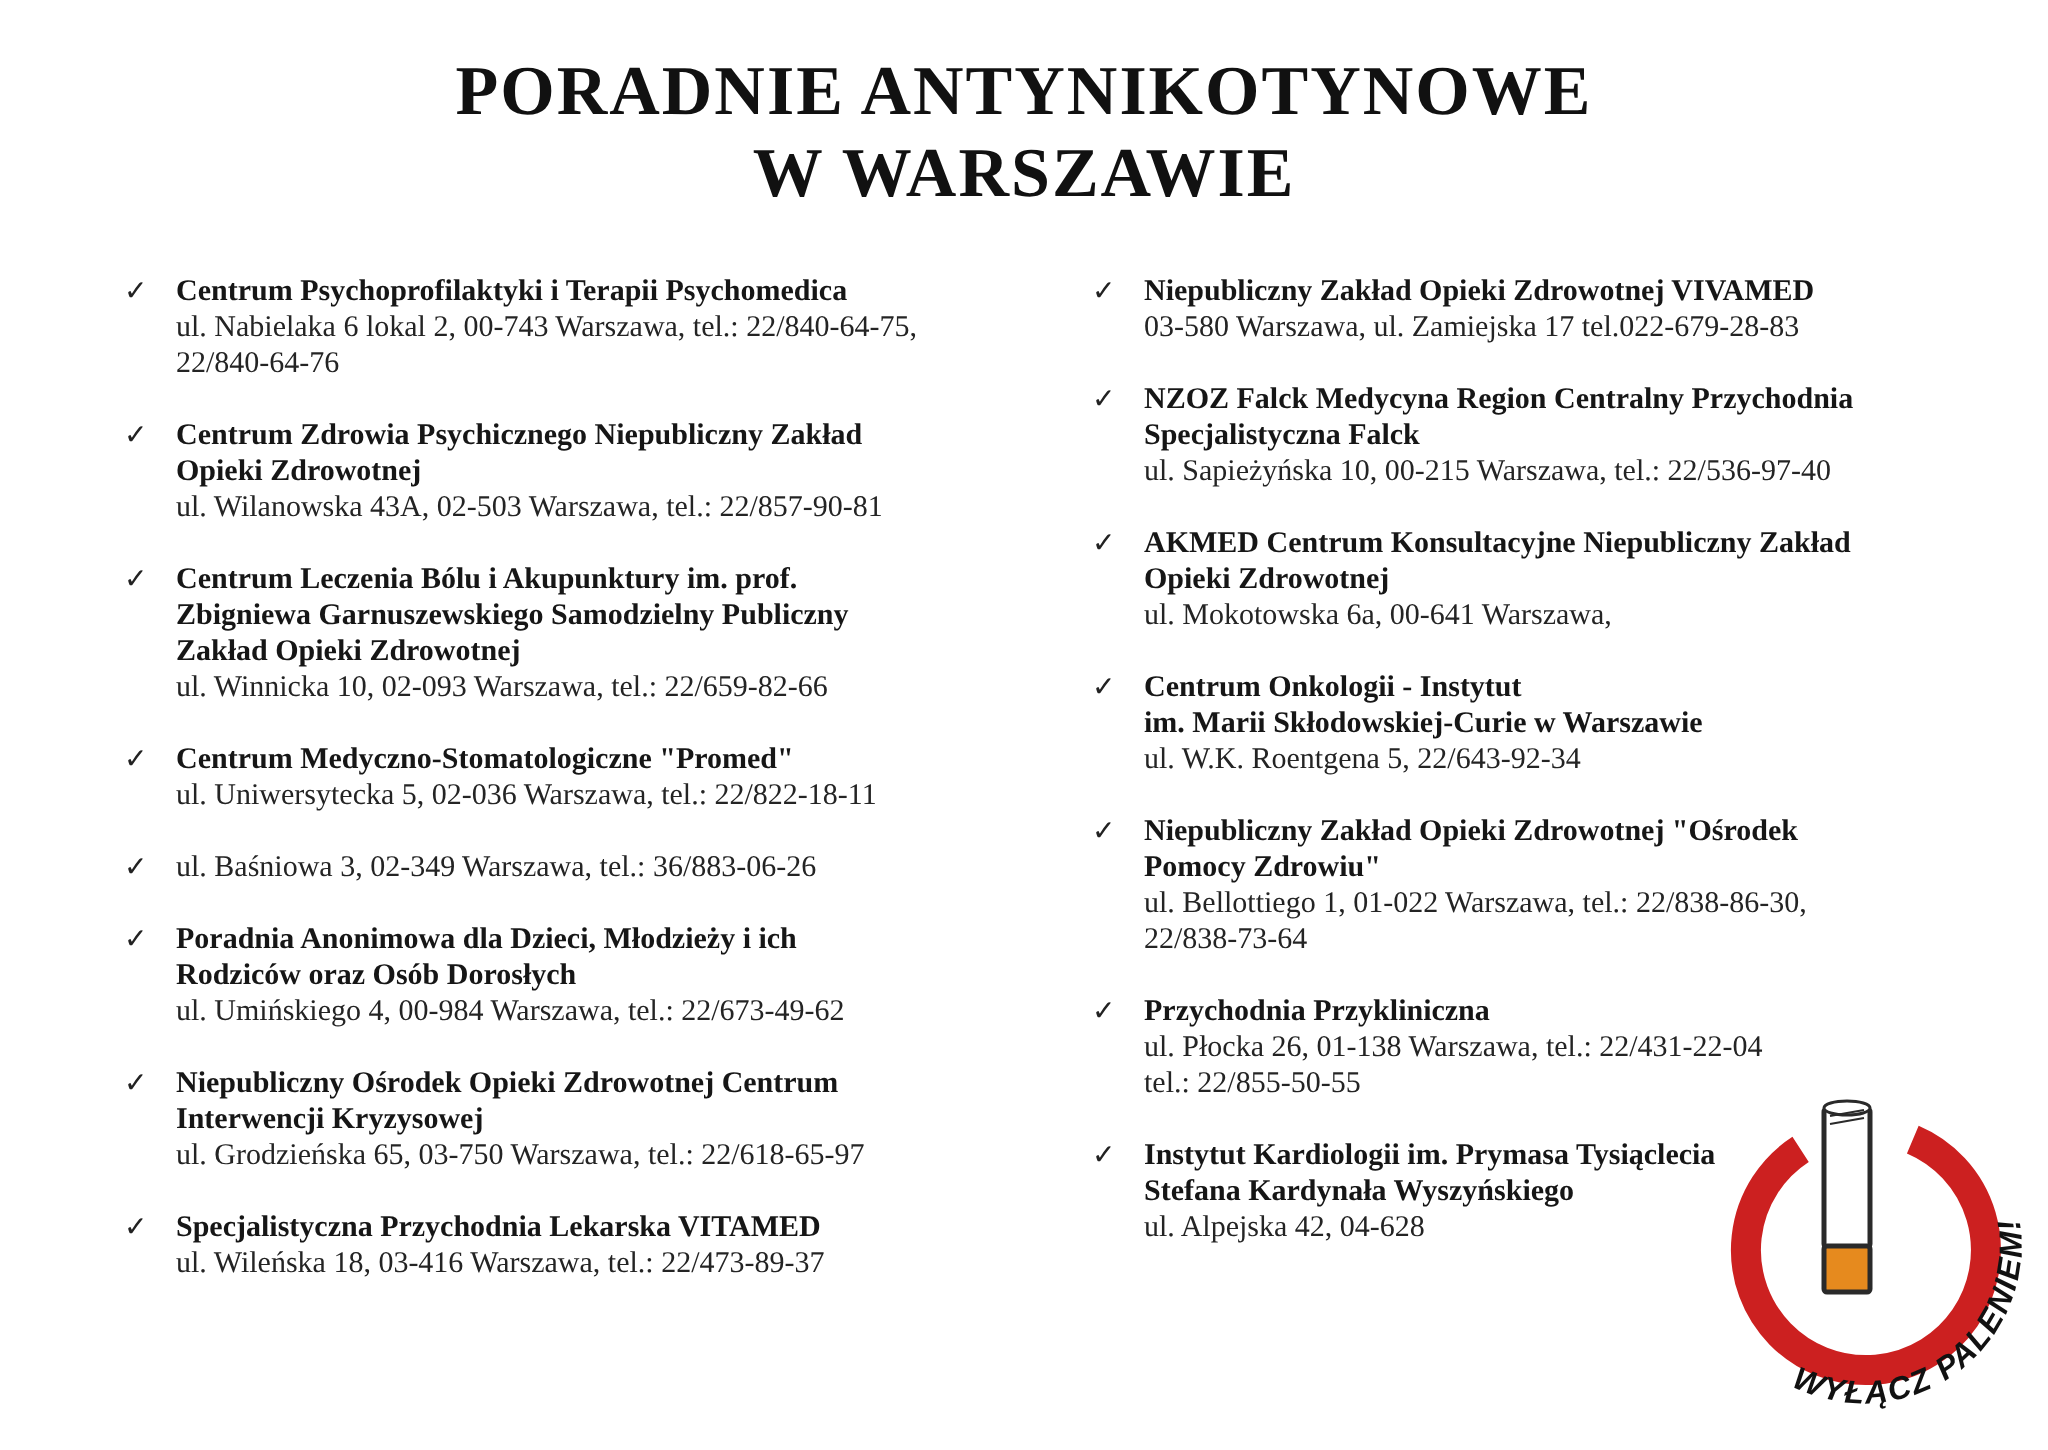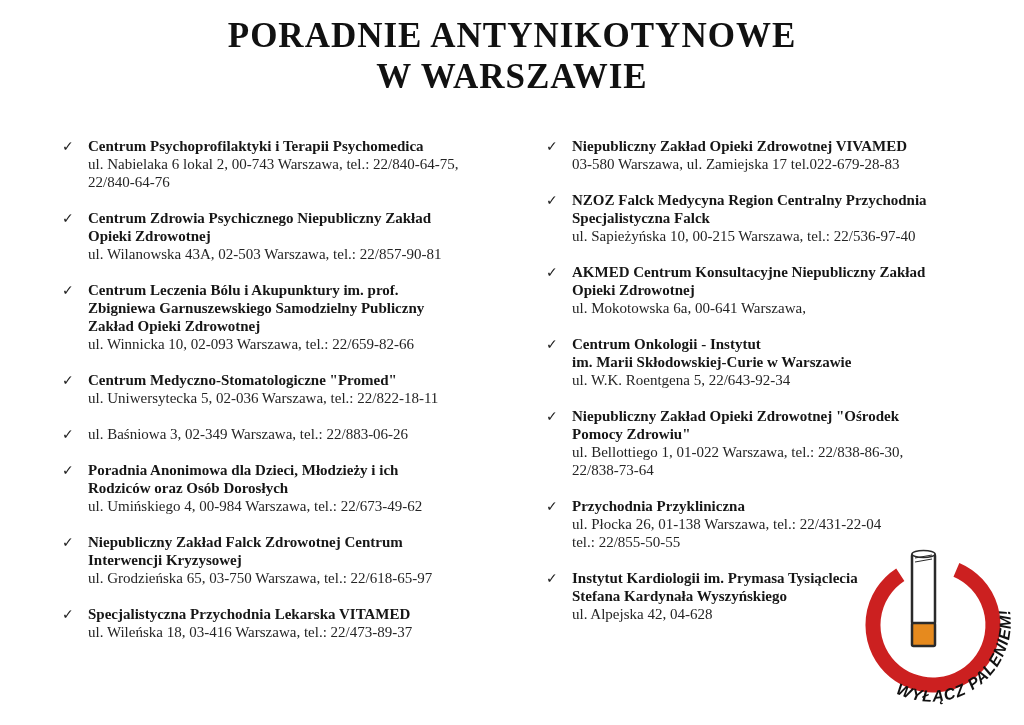--- a/index.html
+++ b/index.html
@@ -5,21 +5,21 @@
   * { margin:0; padding:0; box-sizing:border-box; }
   html,body { width:1024px; height:725px; }
   body {
     background:#ffffff;
     font-family:"Liberation Serif", serif;
     color:#1a1a1a;
     position:relative;
     overflow:hidden;
   }
   .page-title {
-    padding-top:15px;
+    padding-top:25px;
     text-align:center;
     font-weight:bold;
     font-size:35px;
     line-height:41px;
     letter-spacing:1px;
     color:#111;
   }
   .col {
     position:absolute;
     top:137px;
@@ -101,33 +101,33 @@
       </div>
 
       <div class="entry">
         <span class="check">✓</span>
         <div class="clinic-name">Centrum Medyczno-Stomatologiczne "Promed"</div>
         <div class="clinic-details">ul. Uniwersytecka 5, 02-036 Warszawa, tel.: 22/822-18-11</div>
       </div>
 
       <div class="entry">
         <span class="check">✓</span>
-        <div class="clinic-details">ul. Baśniowa 3, 02-349 Warszawa, tel.: 22/883-06-26</div>
+        <div class="clinic-details">ul. Baśniowa 3, 02-349 Warszawa, tel.: 36/883-06-26</div>
       </div>
 
       <div class="entry">
         <span class="check">✓</span>
         <div class="clinic-name">Poradnia Anonimowa dla Dzieci, Młodzieży i ich
 Rodziców oraz Osób Dorosłych</div>
         <div class="clinic-details">ul. Umińskiego 4, 00-984 Warszawa, tel.: 22/673-49-62</div>
       </div>
 
       <div class="entry">
         <span class="check">✓</span>
-        <div class="clinic-name">Niepubliczny Zakład Falck Zdrowotnej Centrum
+        <div class="clinic-name">Niepubliczny Ośrodek Opieki Zdrowotnej Centrum
 Interwencji Kryzysowej</div>
         <div class="clinic-details">ul. Grodzieńska 65, 03-750 Warszawa, tel.: 22/618-65-97</div>
       </div>
 
       <div class="entry">
         <span class="check">✓</span>
         <div class="clinic-name">Specjalistyczna Przychodnia Lekarska VITAMED</div>
         <div class="clinic-details">ul. Wileńska 18, 03-416 Warszawa, tel.: 22/473-89-37</div>
       </div>
     </div>

